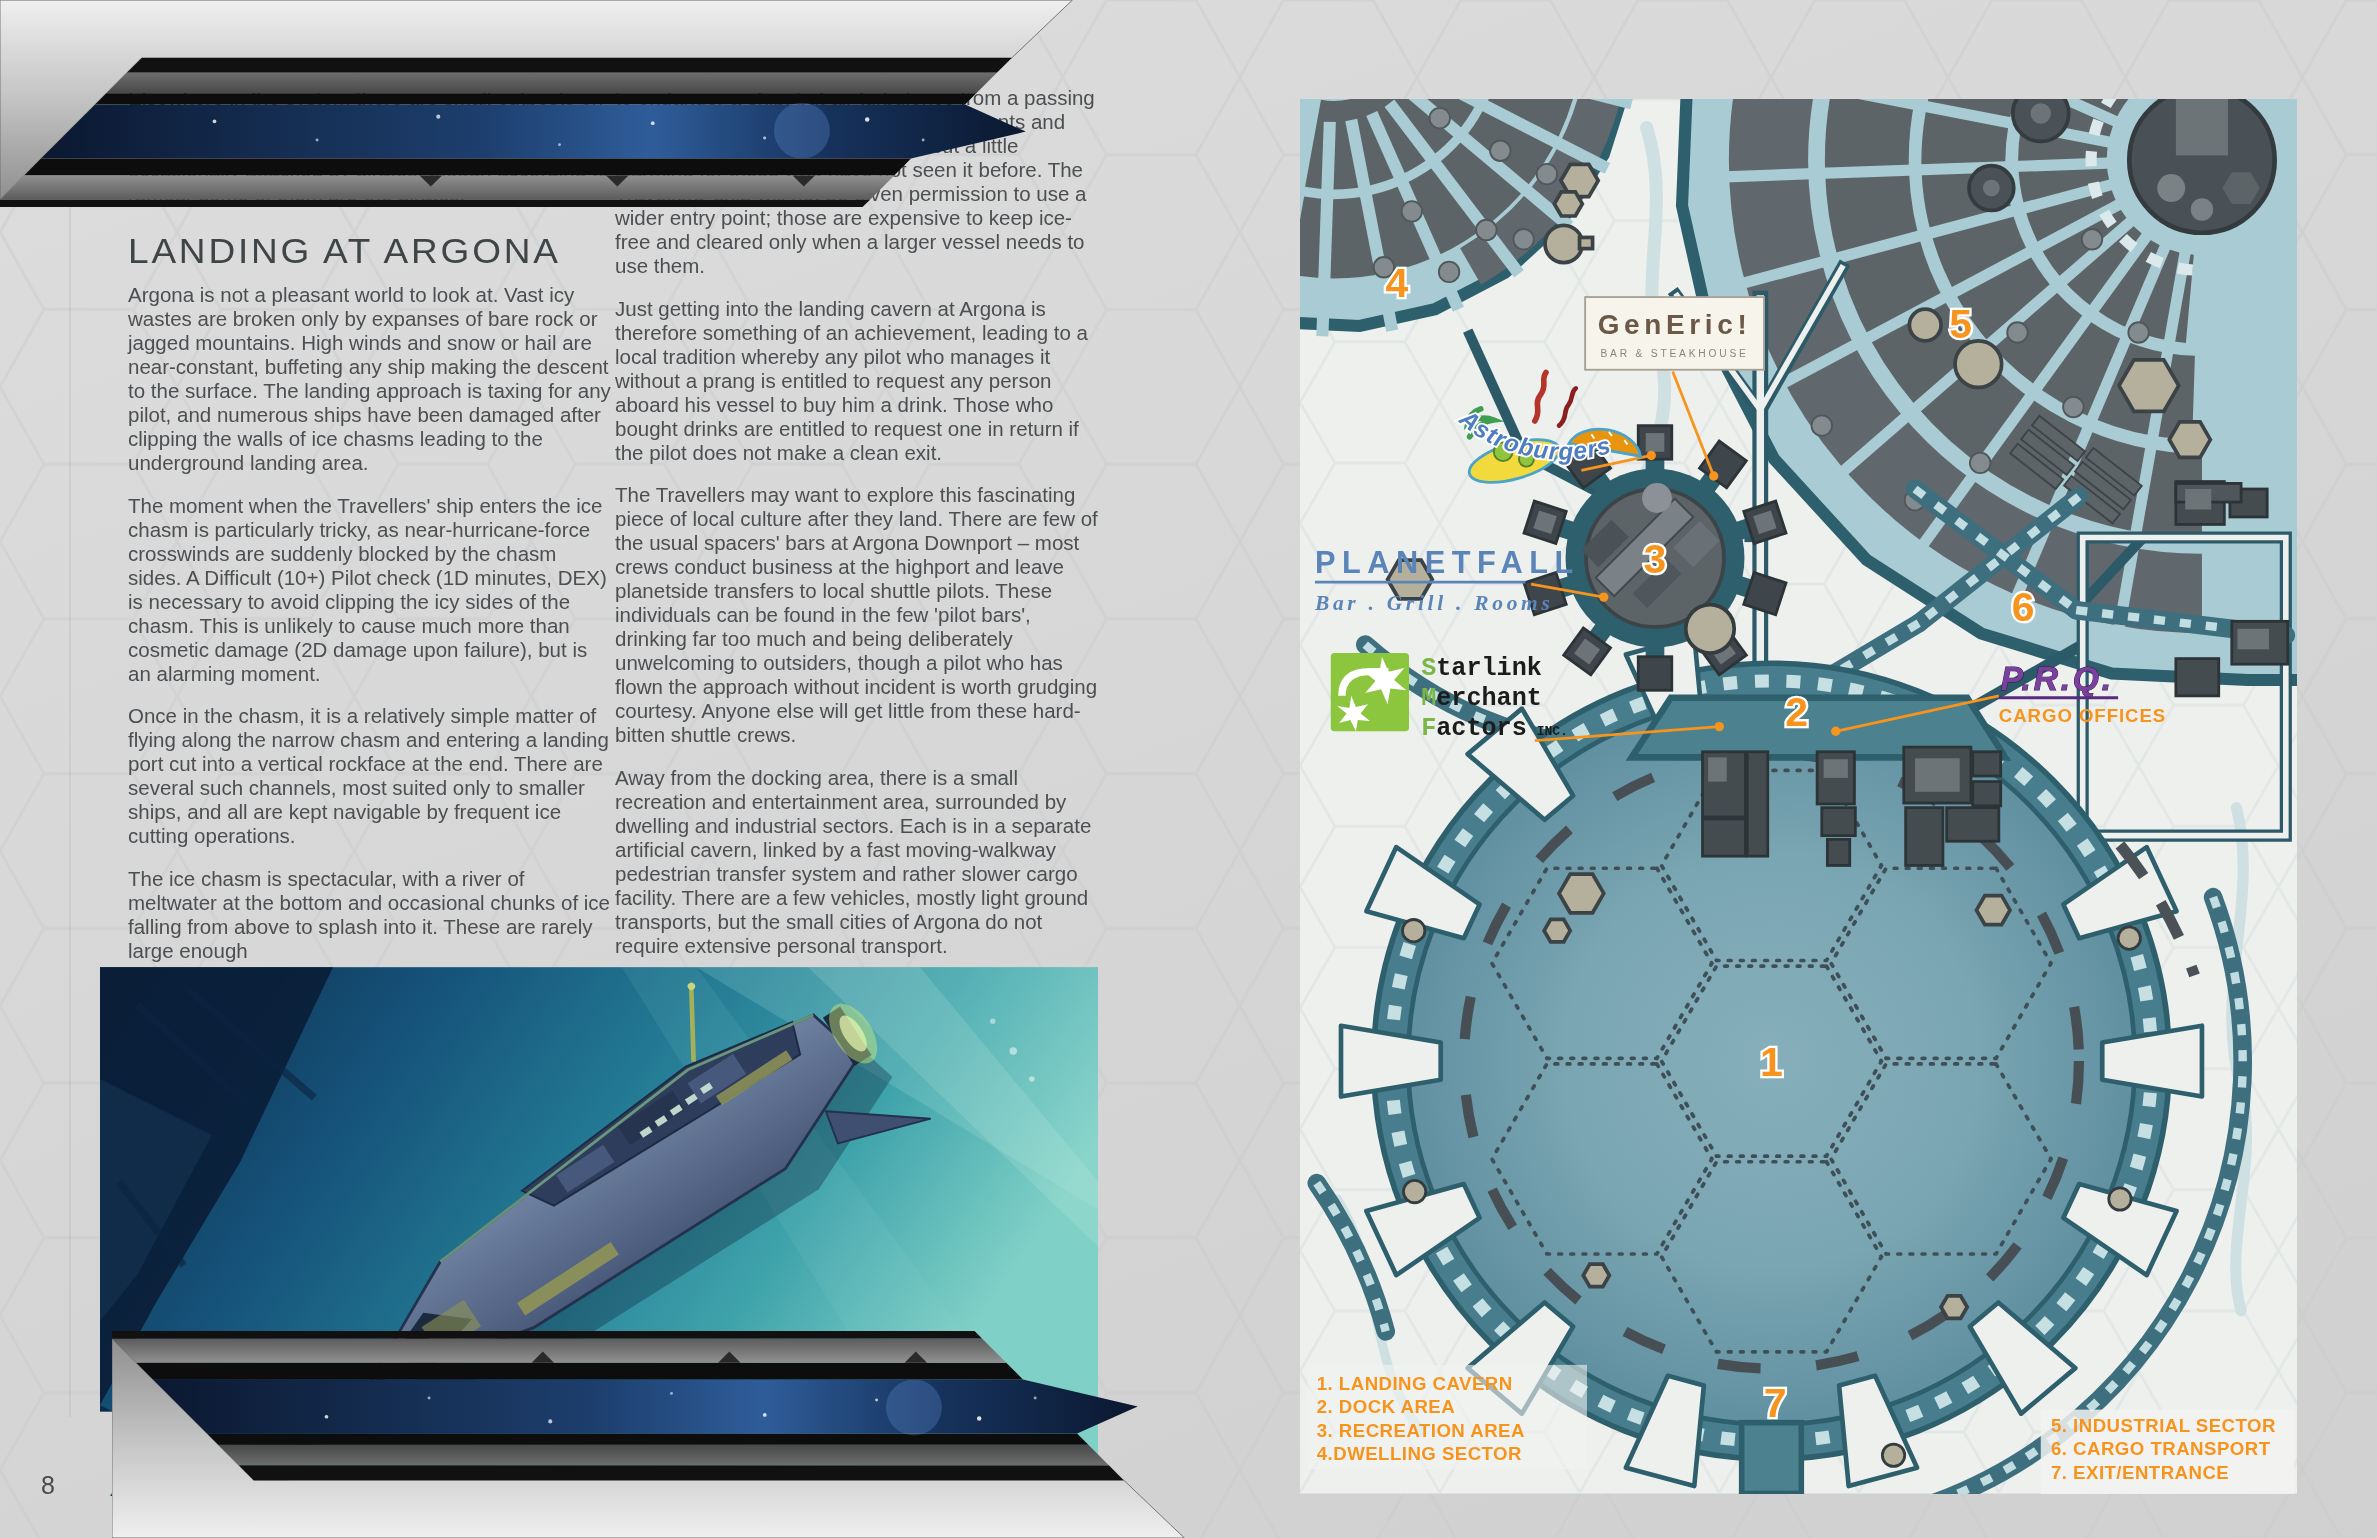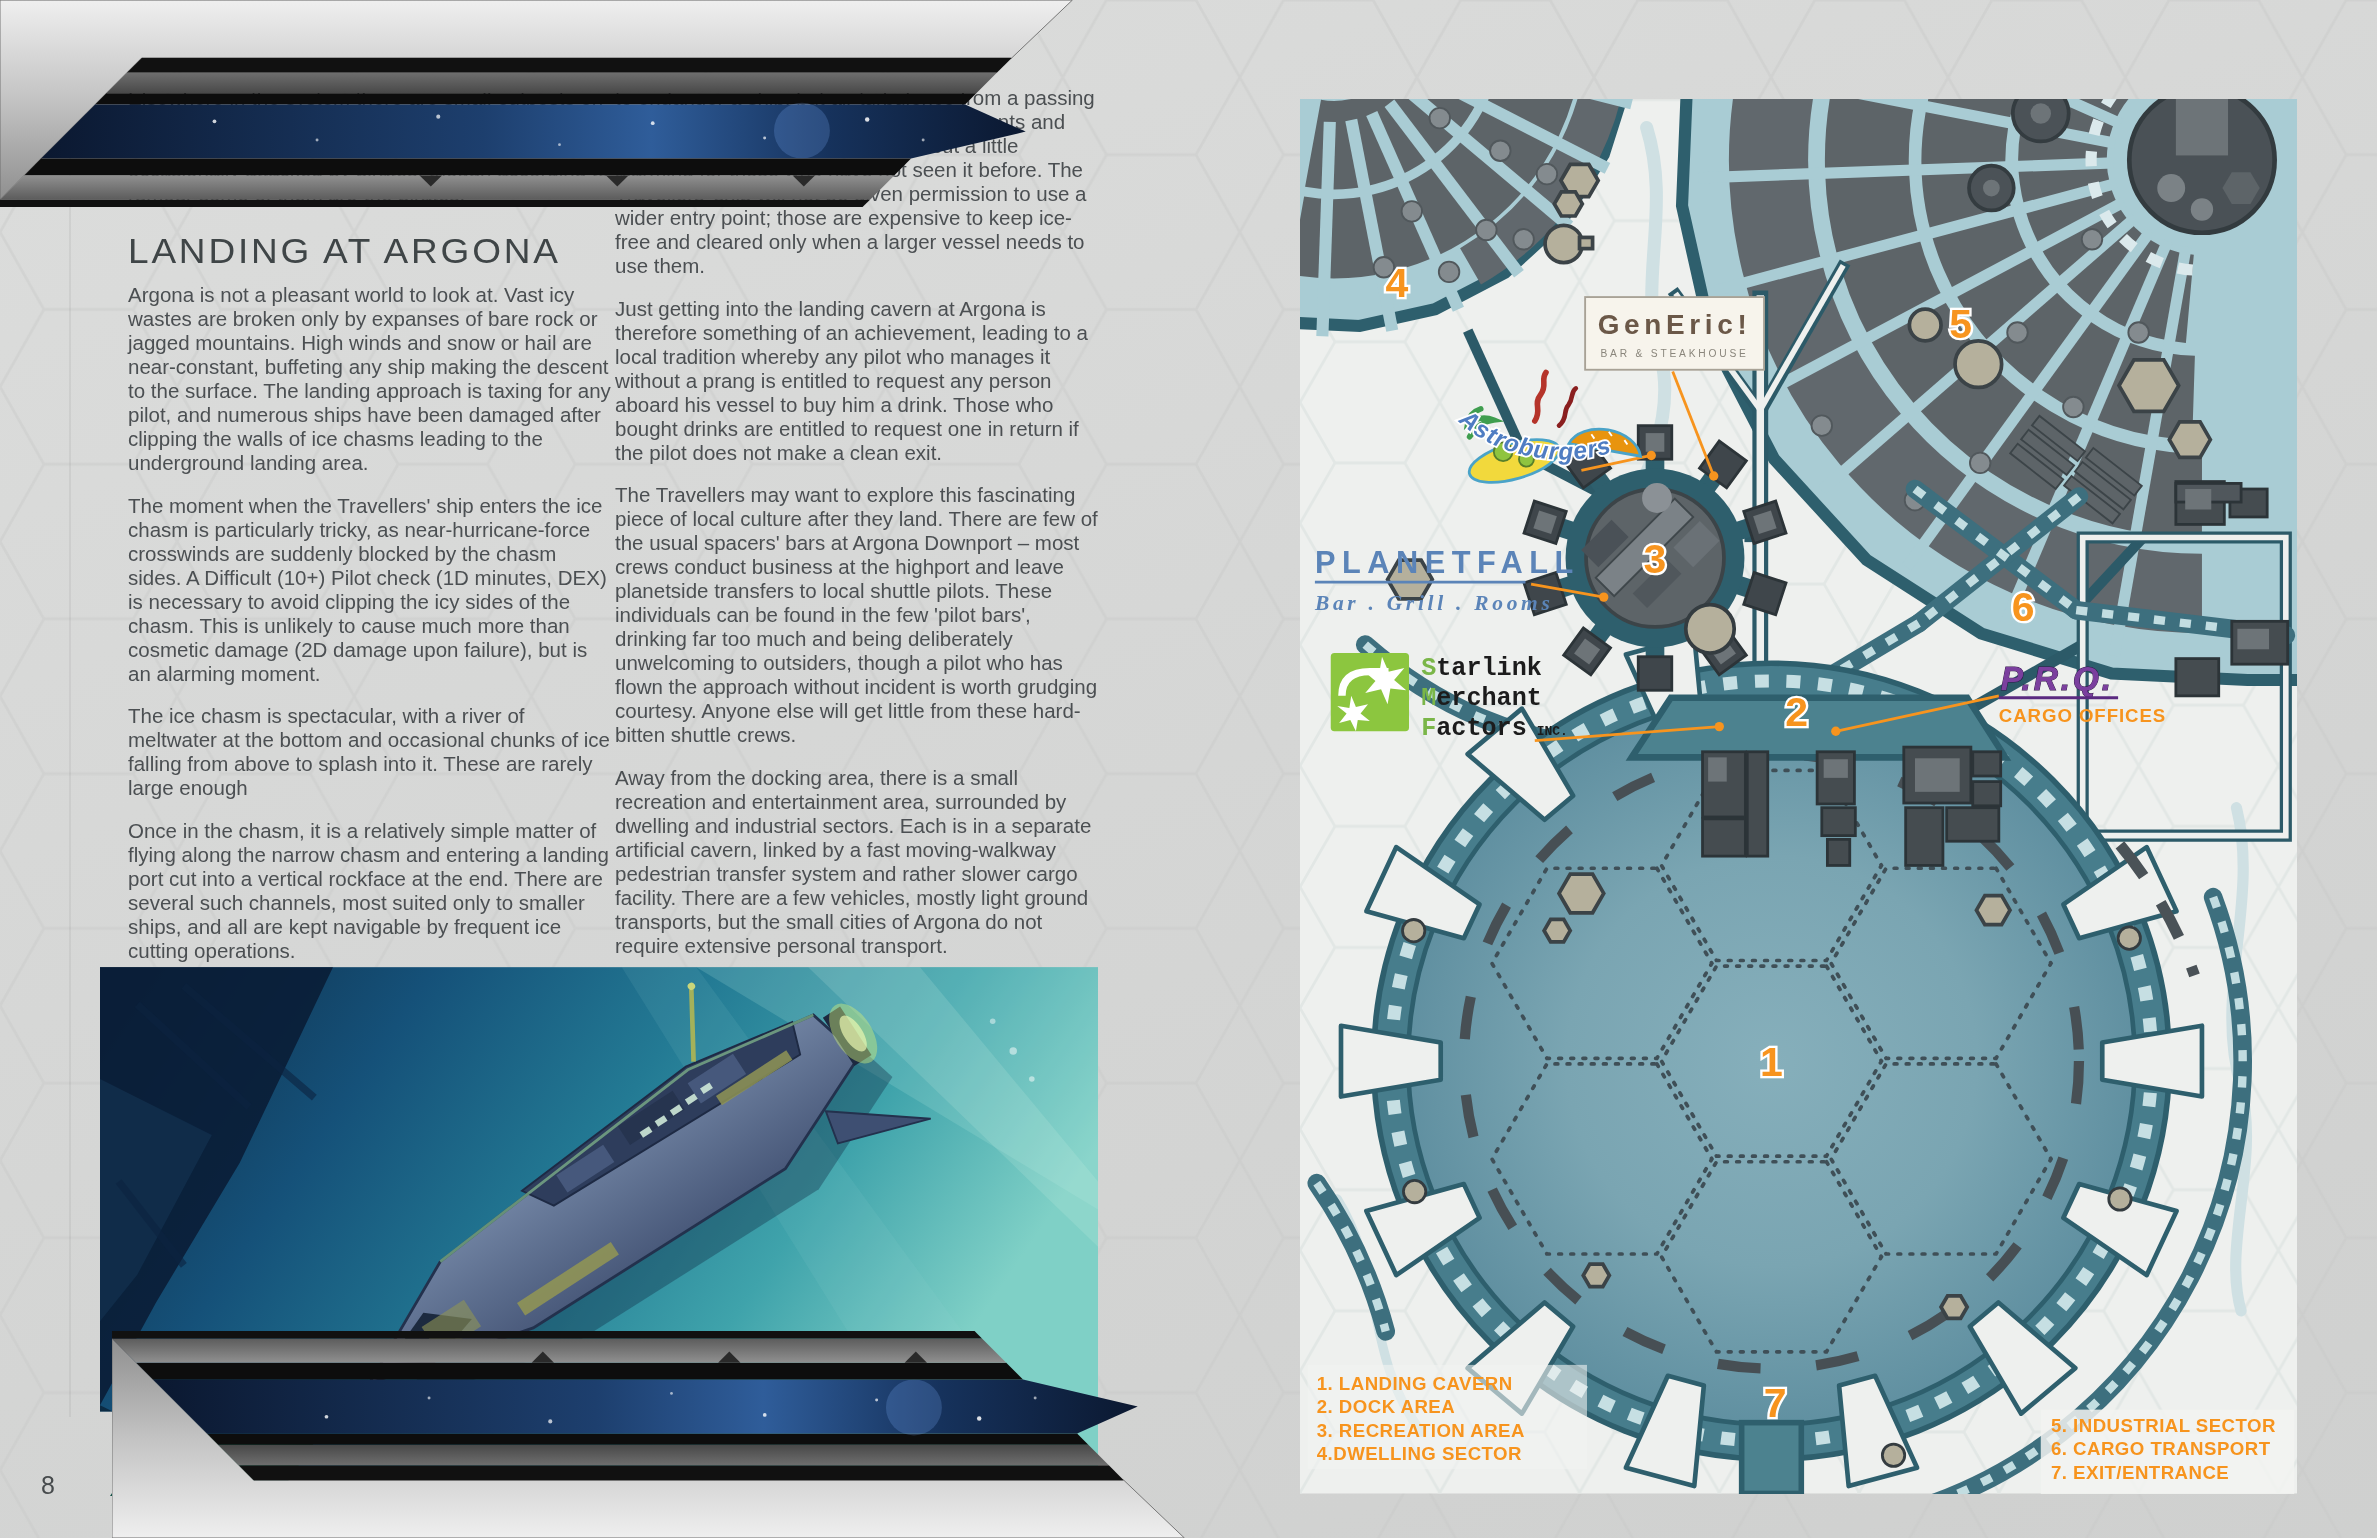--- a/index.html
+++ b/index.html
@@ -45,22 +45,22 @@
   <rect width="2550" height="1650" fill="url(#hexPage)"></rect>
 </svg>
 
 <div class="seam"></div>
 
 <div class="col" style="left:100px;margin-left:28px;">
   <p><span>Elsewhere in the system there are small outposts on various worlds, resulting in a modicum of in-system traffic using the starport as a hub. These ships are occasionally attacked by pirates, though according to rumour some of them </span><span class="ital">are</span><span> the pirates.</span></p>
   <div class="headline">LANDING AT ARGONA</div>
   <p>Argona is not a pleasant world to look at. Vast icy wastes are broken only by expanses of bare rock or jagged mountains. High winds and snow or hail are near-constant, buffeting any ship making the descent to the surface. The landing approach is taxing for any pilot, and numerous ships have been damaged after clipping the walls of ice chasms leading to the underground landing area.</p>
   <p>The moment when the Travellers' ship enters the ice chasm is particularly tricky, as near-hurricane-force crosswinds are suddenly blocked by the chasm sides. A Difficult (10+) Pilot check (1D minutes, DEX) is necessary to avoid clipping the icy sides of the chasm. This is unlikely to cause much more than cosmetic damage (2D damage upon failure), but is an alarming moment.</p>
+  <p>Once in the chasm, it is a relatively simple matter of flying along the narrow chasm and entering a landing port cut into a vertical rockface at the end. There are several such channels, most suited only to smaller ships, and all are kept navigable by frequent ice cutting operations.</p>
   <p>The ice chasm is spectacular, with a river of meltwater at the bottom and occasional chunks of ice falling from above to splash into it. These are rarely large enough</p>
-  <p>Once in the chasm, it is a relatively simple matter of flying along the narrow chasm and entering a landing port cut into a vertical rockface at the end. There are several such channels, most suited only to smaller ships, and all are kept navigable by frequent ice cutting operations.</p>
 </div>
 <div class="col" style="left:615px;">
   <p>to endanger a ship, but air turbulence from a passing vessel often causes a rain of small fragments and icicles to fall behind it; spectacular but a little alarming for those who have not seen it before. The Travellers' ship will not be given permission to use a wider entry point; those are expensive to keep ice-free and cleared only when a larger vessel needs to use them.</p>
   <p>Just getting into the landing cavern at Argona is therefore something of an achievement, leading to a local tradition whereby any pilot who manages it without a prang is entitled to request any person aboard his vessel to buy him a drink. Those who bought drinks are entitled to request one in return if the pilot does not make a clean exit.</p>
   <p>The Travellers may want to explore this fascinating piece of local culture after they land. There are few of the usual spacers' bars at Argona Downport – most crews conduct business at the highport and leave planetside transfers to local shuttle pilots. These individuals can be found in the few 'pilot bars', drinking far too much and being deliberately unwelcoming to outsiders, though a pilot who has flown the approach without incident is worth grudging courtesy. Anyone else will get little from these hard-bitten shuttle crews.</p>
   <p>Away from the docking area, there is a small recreation and entertainment area, surrounded by dwelling and industrial sectors. Each is in a separate artificial cavern, linked by a fast moving-walkway pedestrian transfer system and rather slower cargo facility. There are a few vehicles, mostly light ground transports, but the small cities of Argona do not require extensive personal transport.</p>
 </div>
 
 <div class="shipimg">
 <svg width="998" height="511" viewBox="0 0 1071 548">

